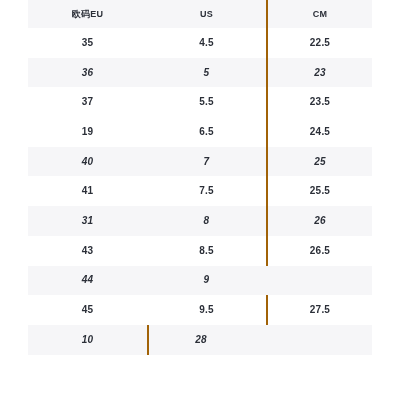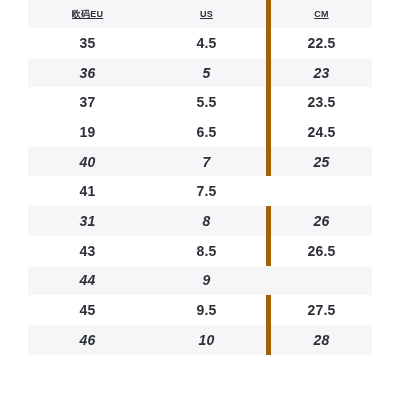--- a/index.html
+++ b/index.html
@@ -46,39 +46,38 @@
     background: #f6f6f8;
     height: 28px;
   }
 
   .cell {
     display: flex;
     align-items: center;
     justify-content: center;
     box-sizing: border-box;
     color: #2b2f38;
-    font-size: 14px;
+    font-size: 10px;
     line-height: 1;
     letter-spacing: 0.2px;
     white-space: nowrap;
   }
 
   
   .col-eu { width: 119px; }
   .col-us { width: 119px; }
   .col-cm {
     width: 106px;
-    border-left: 5px solid #a16207;
+    border-left: 2px solid #a16207;
   }
 
   .row.header .cell {
     font-size: 9px;
     color: #2b2f38;
     font-weight: 600;
-    text-decoration: underline;
   }
 
   .cell-value { font-weight: 600; }
 </style>
 </head>
 <body>
 
 <div id="page">
 
   <div id="size-table">
@@ -156,20 +155,23 @@
         </div>
     </div>
 
     <div class="row stripe-light">
       <div class="cell col-eu">
           <span class="cell-value">41</span>
         </div>
       <div class="cell col-us">
           <span class="cell-value">7.5</span>
         </div>
+      <div class="cell col-cm">
+          <span class="cell-value">25.5</span>
+        </div>
     </div>
 
     <div class="row stripe-dark">
       <div class="cell col-eu">
           <span class="cell-value">31</span>
         </div>
       <div class="cell col-us">
           <span class="cell-value">8</span>
         </div>
       <div class="cell col-cm">
@@ -204,23 +206,20 @@
         </div>
       <div class="cell col-us">
           <span class="cell-value">9.5</span>
         </div>
       <div class="cell col-cm">
           <span class="cell-value">27.5</span>
         </div>
     </div>
 
     <div class="row stripe-dark">
-      <div class="cell col-eu">
-          <span class="cell-value">46</span>
-        </div>
       <div class="cell col-us">
           <span class="cell-value">10</span>
         </div>
       <div class="cell col-cm">
           <span class="cell-value">28</span>
         </div>
     </div>
 
   </div>
 </div>

